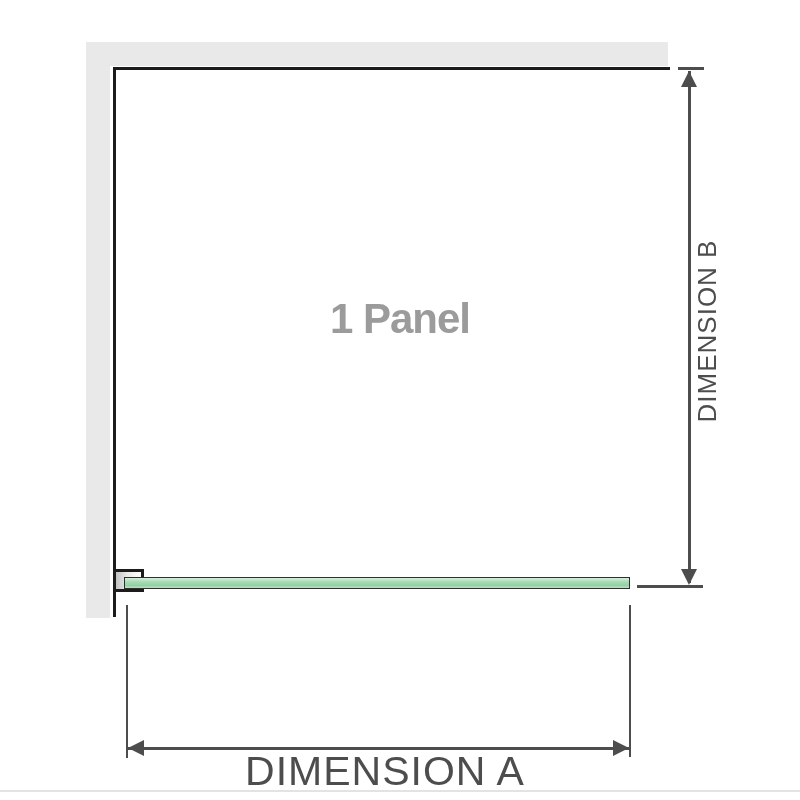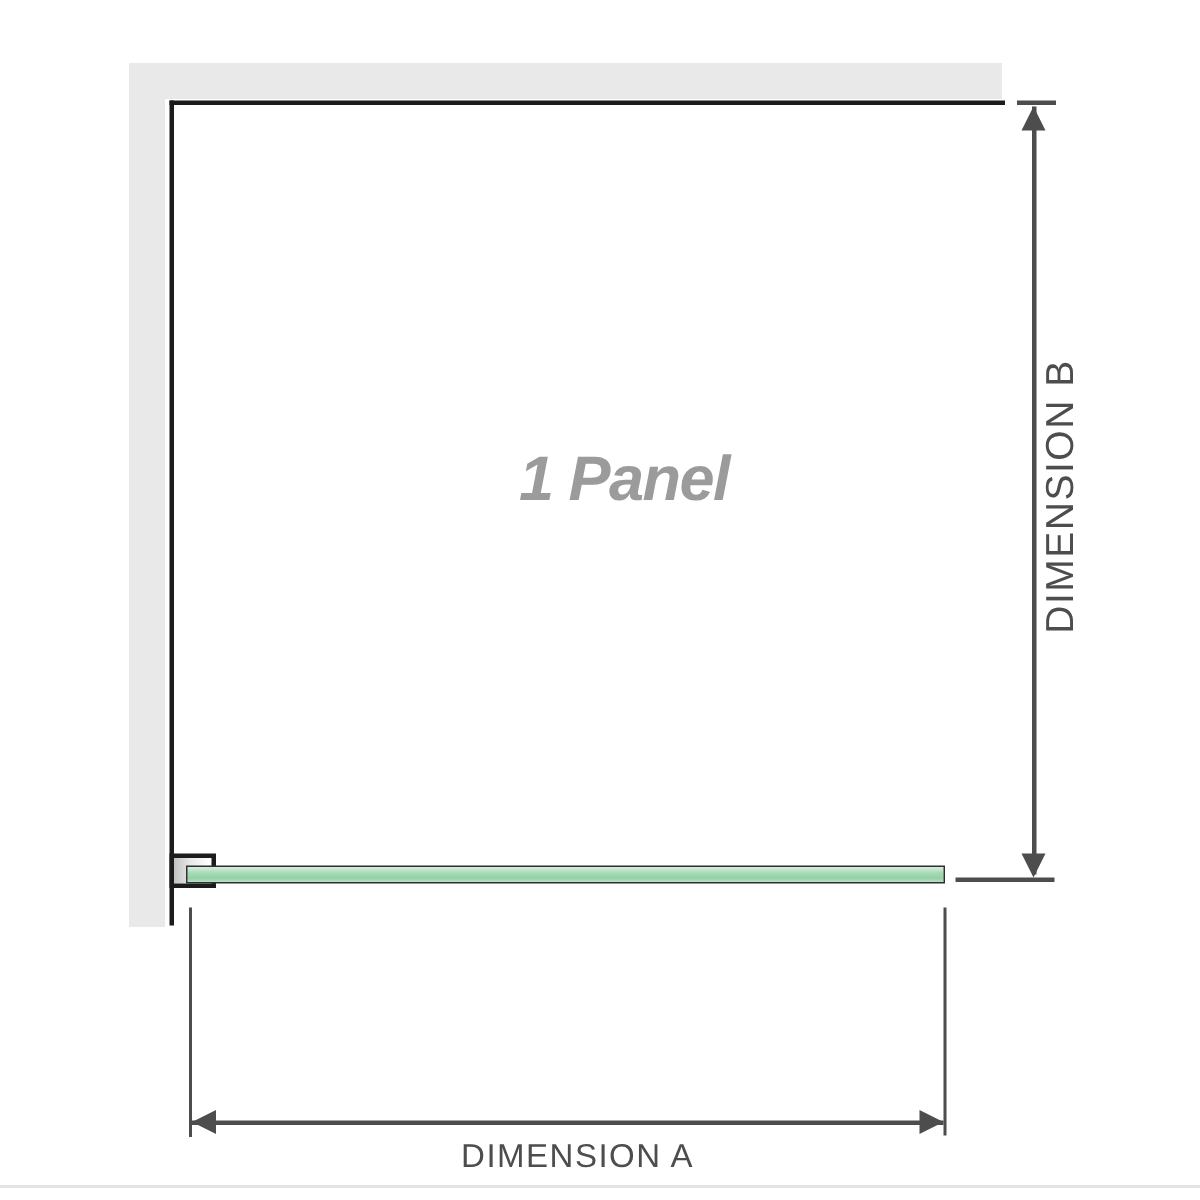--- a/index.html
+++ b/index.html
@@ -22,27 +22,25 @@
   
   .panel-border { background: #1c1c1c; }
   #panel-border-top  { left: 113px; top: 67px; width: 557px; height: 3px; }
   #panel-border-left { left: 113px; top: 67px; width: 3px;   height: 550px; }
 
   
   #panel-label {
     left: 400px; top: 319px;
     transform: translate(-50%, -50%);
     font-size: 42px;
-    font-style: italic;
     font-weight: bold;
     letter-spacing: -1px;
     color: #9b9b9b;
     white-space: nowrap;
     z-index: 4;
-    margin-left: 16px;
   }
 
   
   #bracket {
     left: 113px; top: 569px;
     width: 31px; height: 23px;
     border: 3px solid #1c1c1c;
     background: linear-gradient(90deg, #c2c2c2 0%, #e9e9e9 45%, #fdfdfd 90%);
     box-sizing: border-box;
     z-index: 2;
@@ -97,21 +95,21 @@
   }
   #dima-arrow-right {
     left: 613px; top: 740px; width: 0; height: 0;
     border-top: 8px solid transparent;
     border-bottom: 8px solid transparent;
     border-left: 16px solid #4d4d4d;
   }
   #dima-label {
     left: 385px; top: 771px;
     transform: translate(-50%, -50%);
-    font-size: 22px;
+    font-size: 41px;
   }
 
   
   #baseline {
     left: 0; top: 790px; width: 800px; height: 2px;
     background: #e3e3e3;
   }
 </style>
 </head>
 <body>

